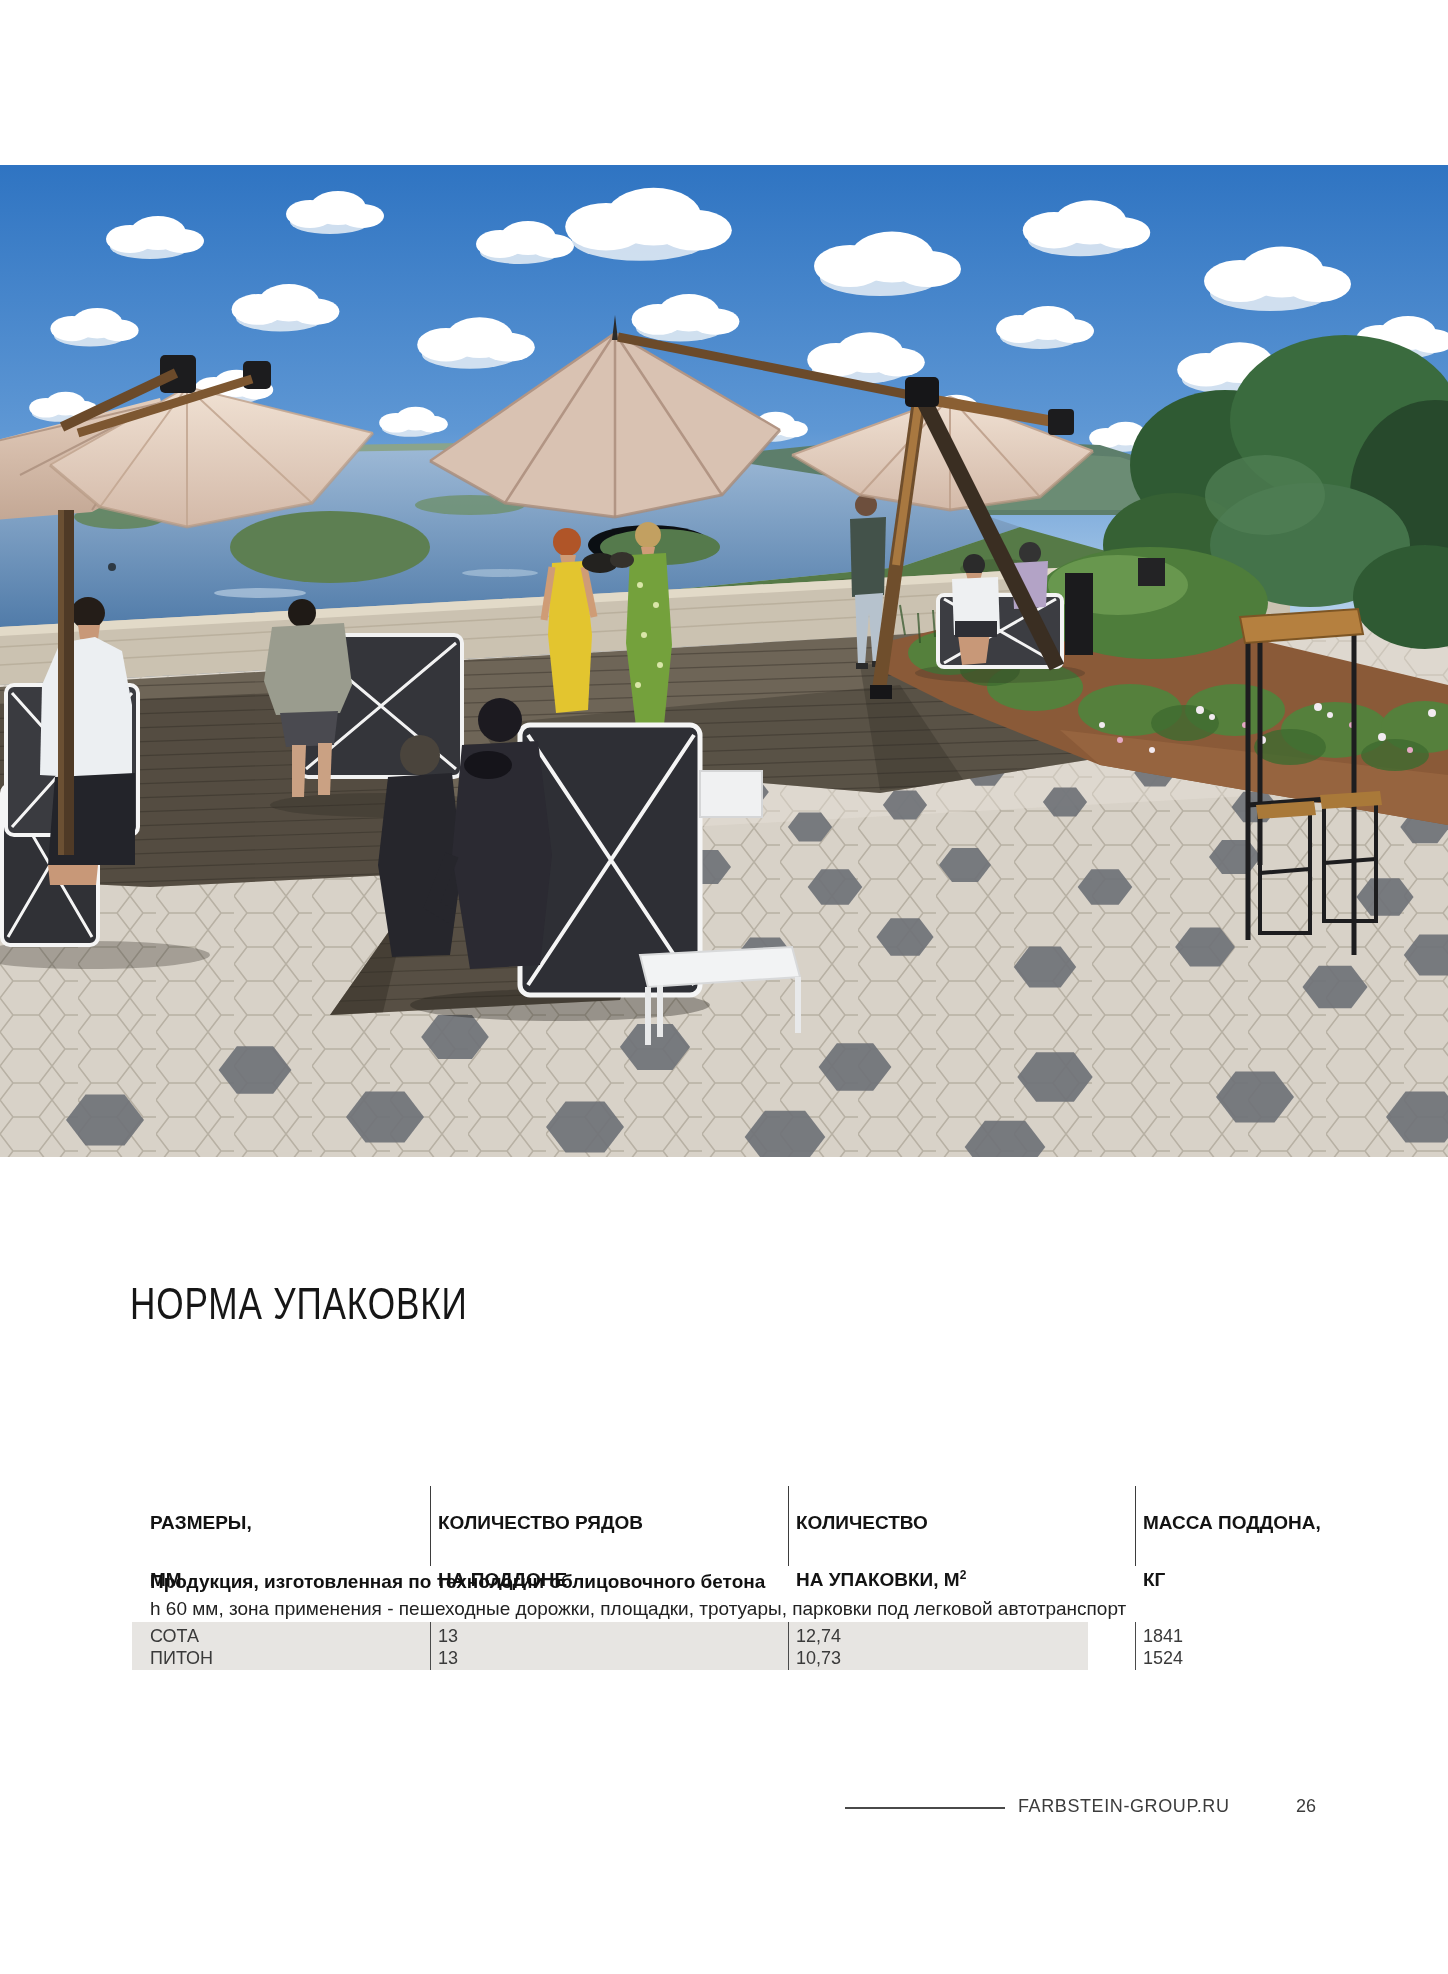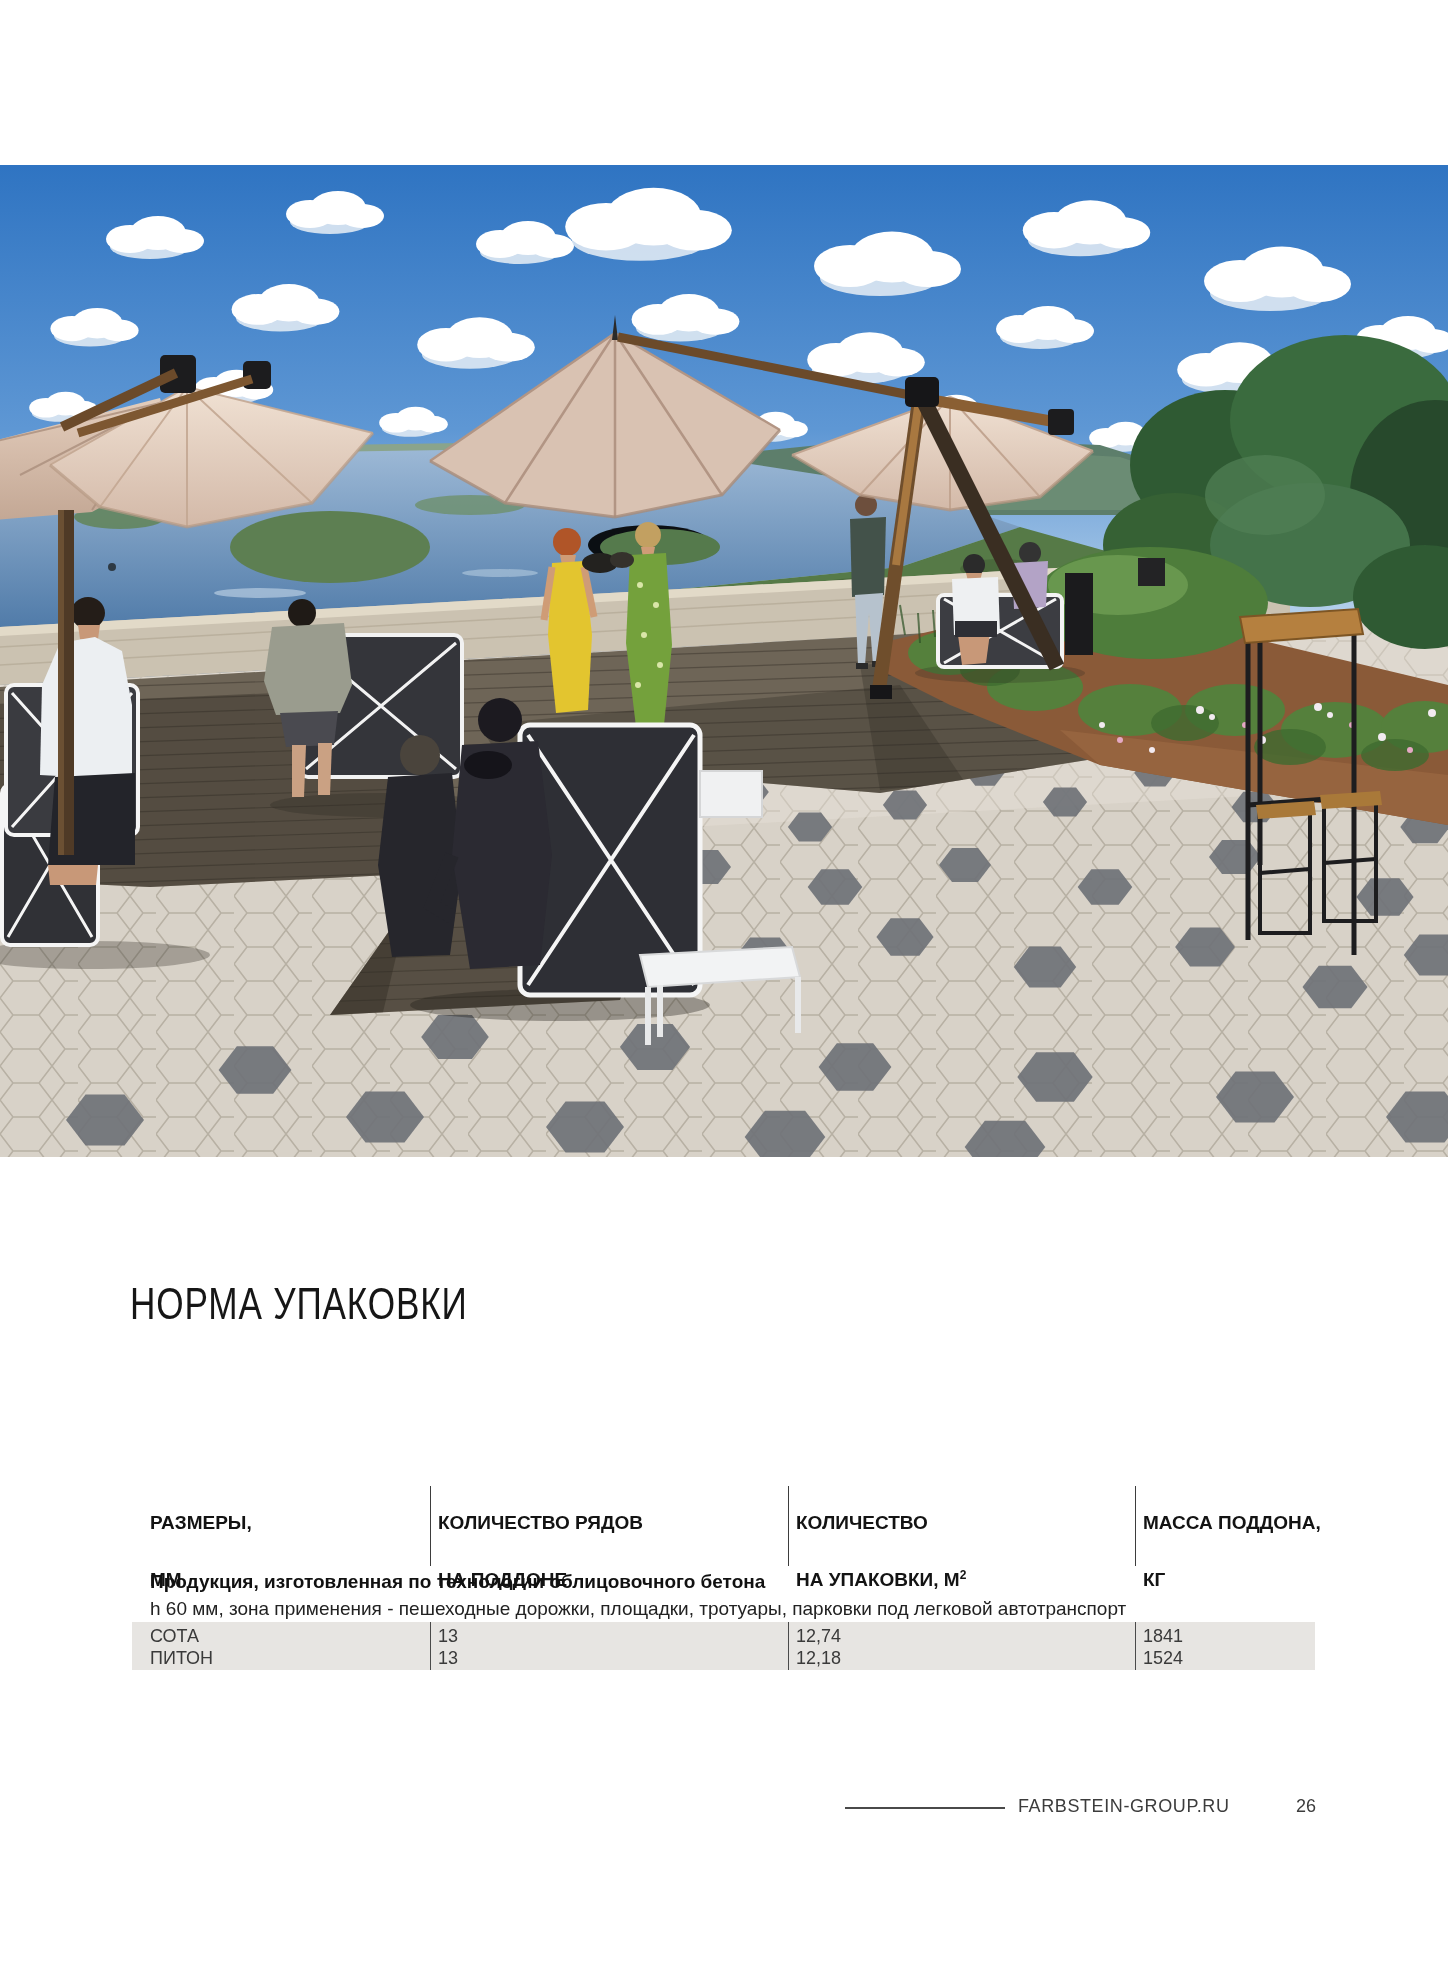--- a/index.html
+++ b/index.html
@@ -14,21 +14,21 @@
   .badge .pin{width:17px;height:22px;margin-right:9px;margin-top:1px;flex:0 0 auto;}
   .badge-text{color:#ffffff;font-size:17.5px;line-height:25px;letter-spacing:.2px;}
   
   .title{position:absolute;left:130px;top:1279px;font-size:44px;font-weight:400;color:#161616;
          letter-spacing:1px;transform:scaleX(.80);transform-origin:0 0;white-space:nowrap;}
   
   .th{position:absolute;font-size:19px;line-height:26px;font-weight:700;color:#131313;white-space:pre-line;}
   .vrule{position:absolute;width:1px;background:#3d3d3d;}
   .group-title{position:absolute;left:150px;top:1571px;font-size:19px;font-weight:700;color:#111;}
   .group-sub{position:absolute;left:150px;top:1598px;font-size:19px;font-weight:400;color:#222;}
-  .band{position:absolute;left:132px;top:1622px;width:1183px;height:48px;background:#e7e5e2;}
+  .band{position:absolute;left:132px;top:1622px;width:956px;height:48px;background:#e7e5e2;}
   .cell{position:absolute;font-size:18px;line-height:22px;color:#3a3a3a;white-space:nowrap;}
   sup{font-size:12px;}
   
   .footer-rule{position:absolute;left:845px;top:1807px;width:160px;height:2px;background:#4a4a4a;}
   .footer-site{position:absolute;left:1018px;top:1796px;font-size:18px;letter-spacing:.6px;color:#3c3c3c;text-decoration:none;}
   .footer-page{position:absolute;left:1296px;top:1796px;font-size:18px;color:#3c3c3c;}
 </style>
 </head>
 <body>
 
@@ -604,21 +604,21 @@
 
       <div>
         <span class="cell" style="left:18px;top:3px">СОТА</span>
         <span class="cell" style="left:306px;top:3px">13</span>
         <span class="cell" style="left:664px;top:3px">12,74</span>
         <span class="cell" style="left:1011px;top:3px">1841</span>
       </div>
       <div>
         <span class="cell" style="left:18px;top:25px">ПИТОН</span>
         <span class="cell" style="left:306px;top:25px">13</span>
-        <span class="cell" style="left:664px;top:25px">12,18</span>
+        <span class="cell" style="left:664px;top:25px">10,73</span>
         <span class="cell" style="left:1011px;top:25px">1524</span>
       </div>
     </div>
   </div>
 
   <div class="footer-rule"></div>
   <a class="footer-site" href="#">FARBSTEIN-GROUP.RU</a>
   <div class="footer-page">26</div>
 
 </div>

